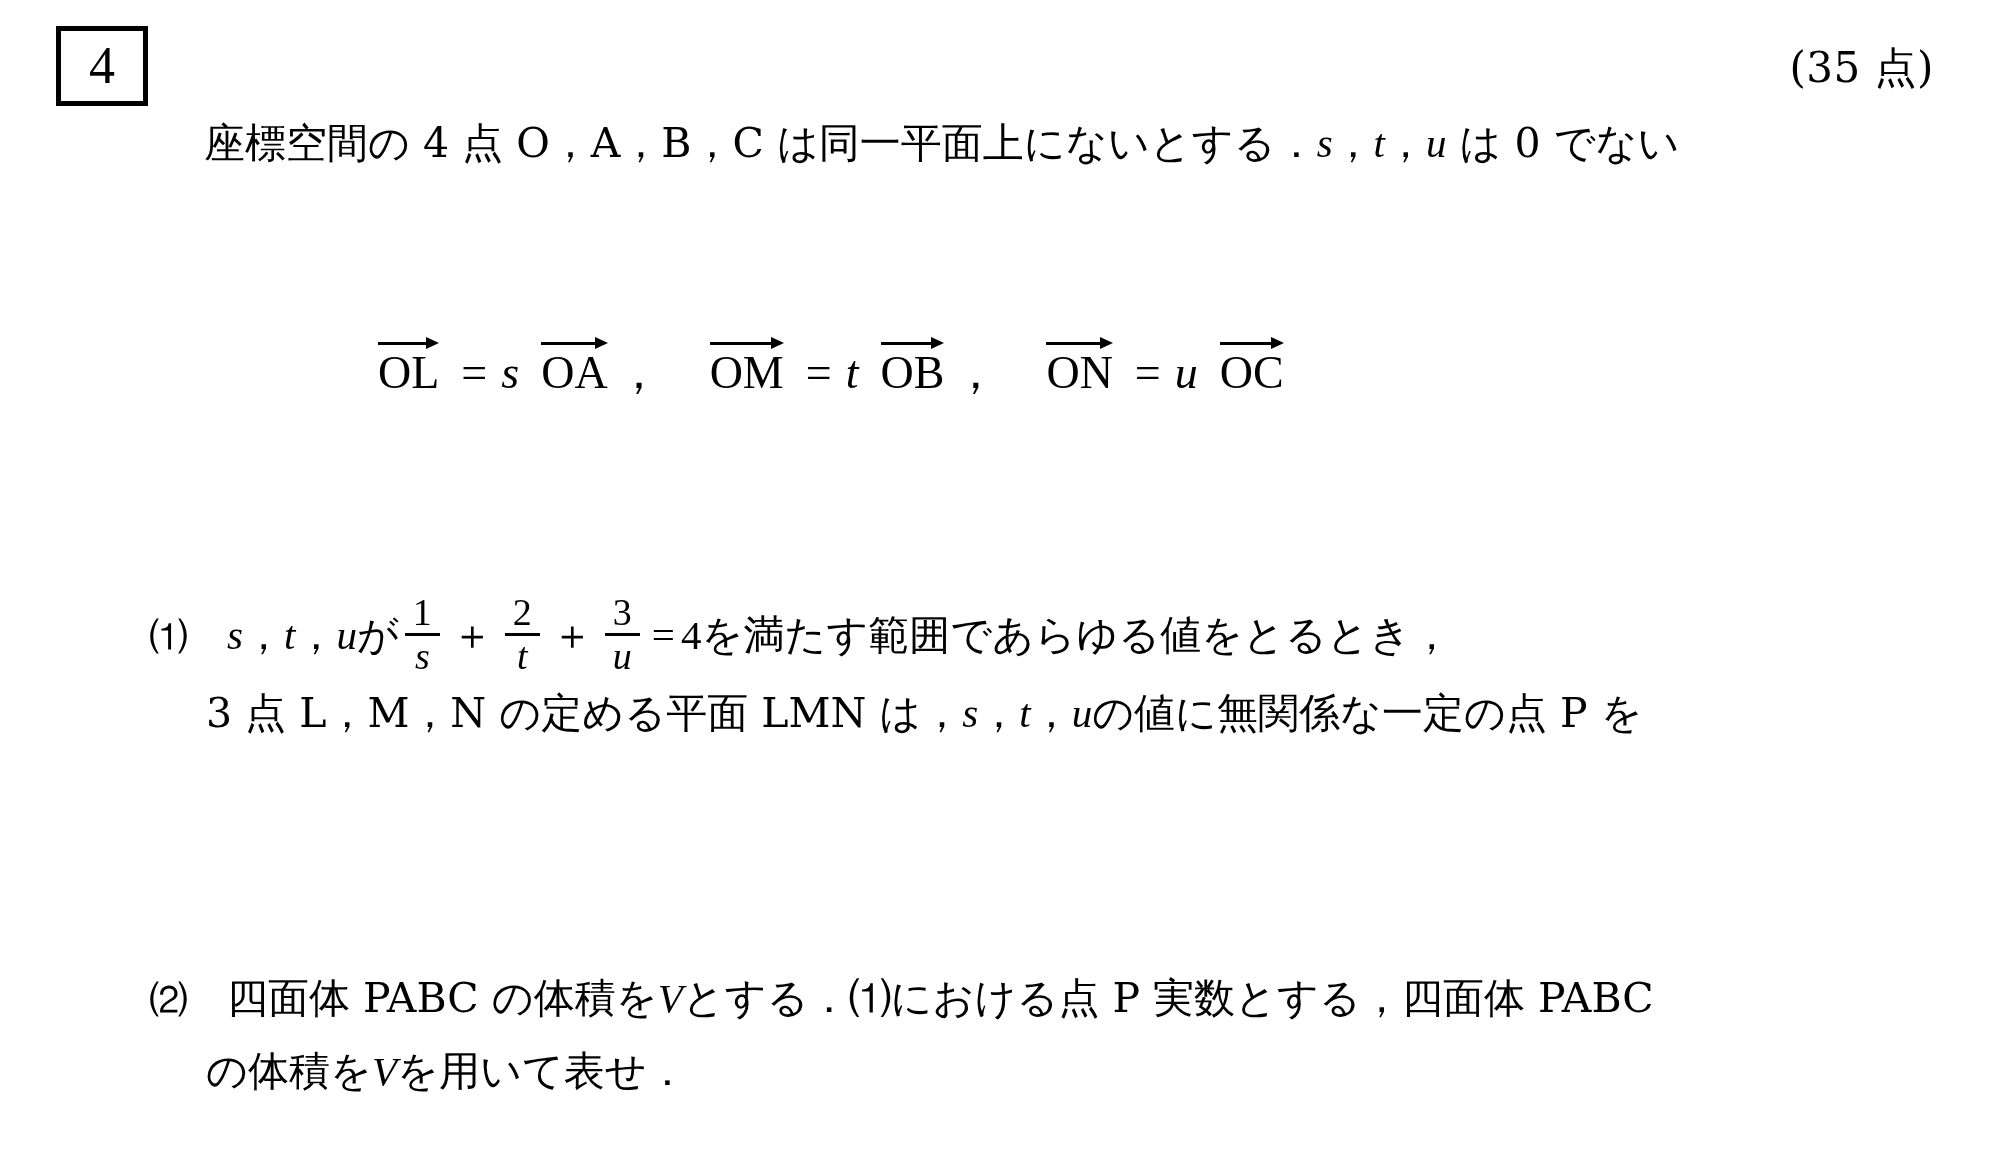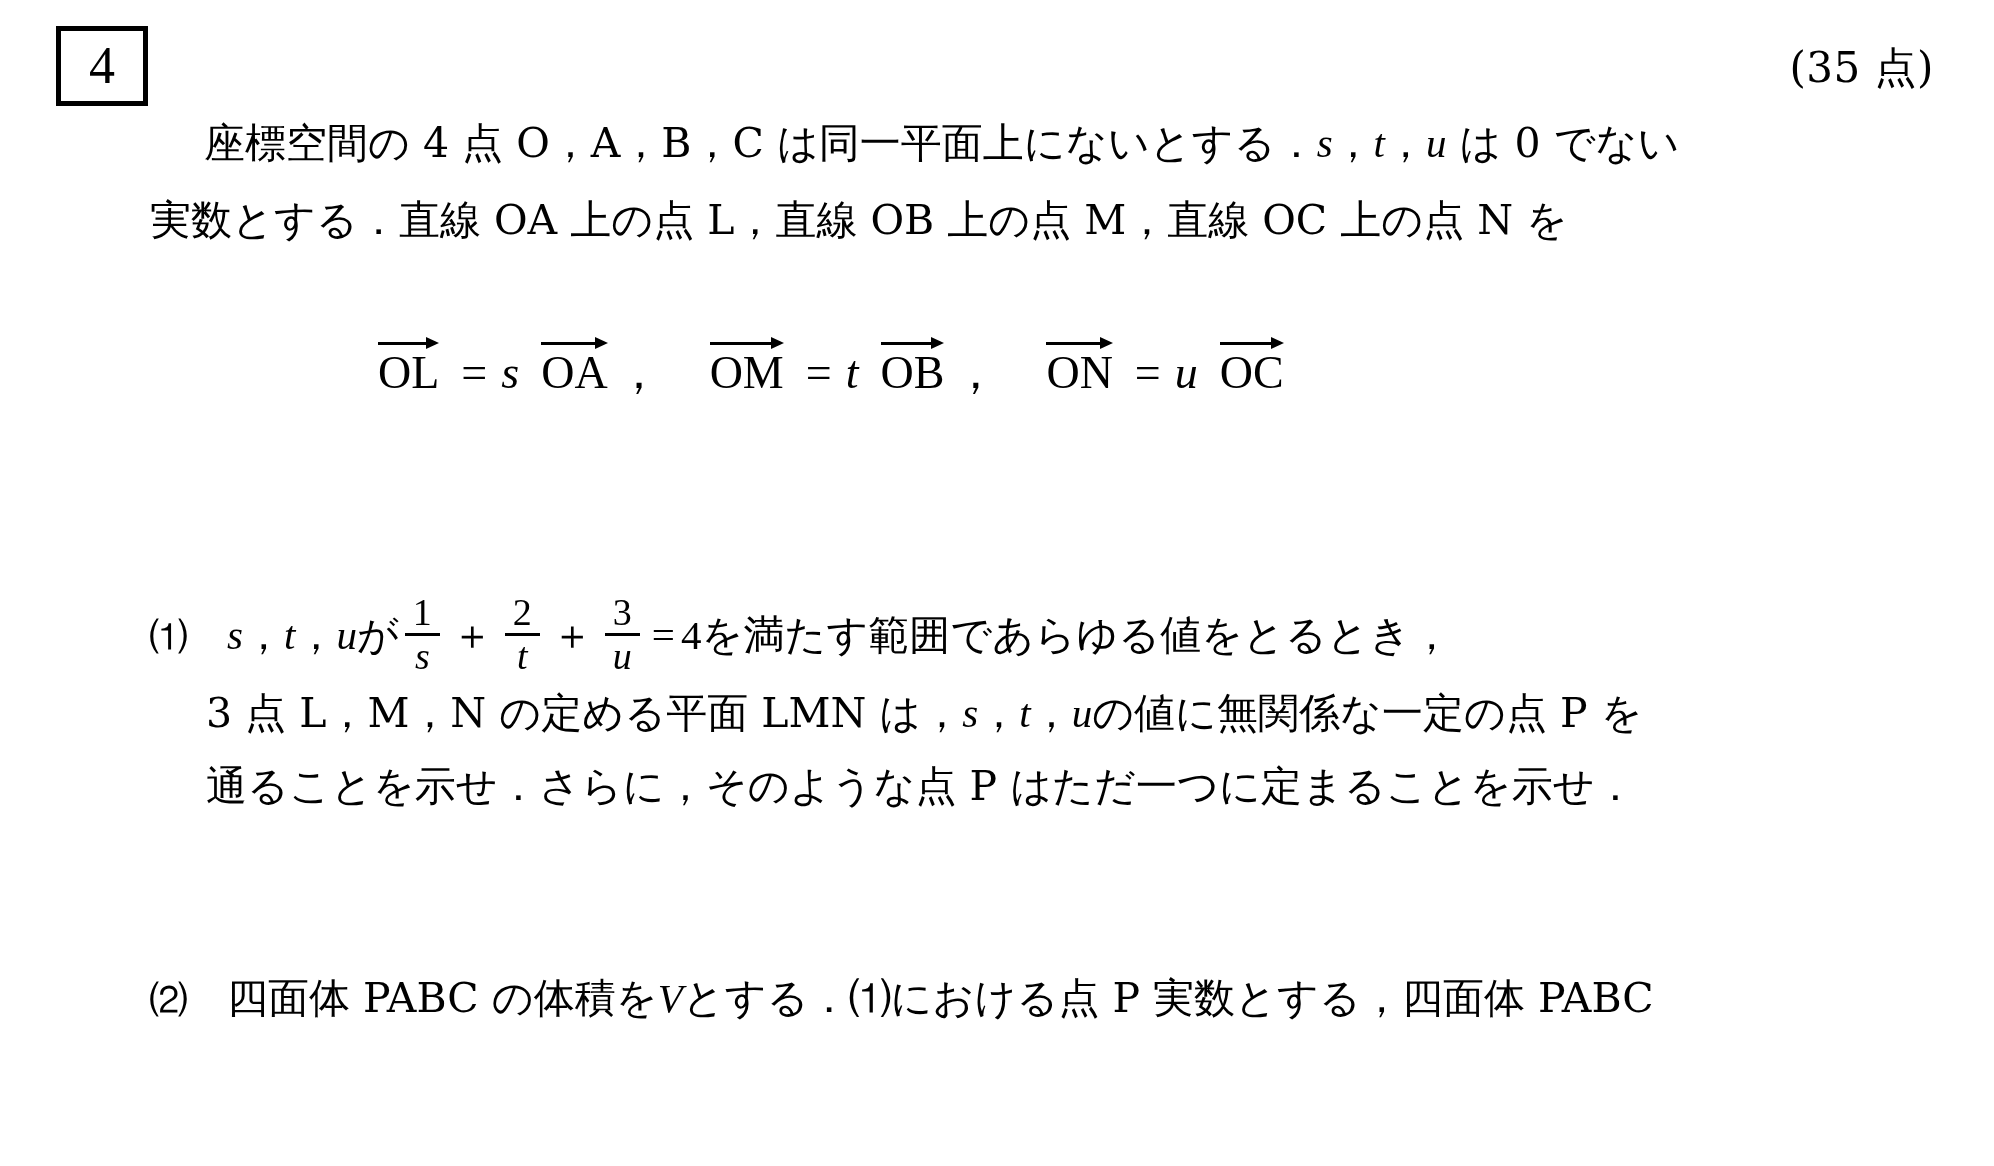--- a/index.html
+++ b/index.html
@@ -172,31 +172,30 @@
 
 <div class="page">
 
   <div class="header">
     <div class="qnum-box">4</div>
     <div class="points">(35 点)</div>
   </div>
 
   <div class="body-text">
     <p class="para indent1"><span>座標空間の 4 点 O，A，B，C は同一平面上にないとする．</span><span class="it">s</span><span>，</span><span class="it">t</span><span>，</span><span class="it">u</span><span> は 0 でない</span></p>
-    <p class="para">実数とする．直線 OA 上の点 L，直線 OB 上の点 M，直線 OC 上の点 N を</p>
   </div>
 
   <div class="display-eq">
     <span class="vec">OL</span><span class="gap-sm"></span><span>=</span><span class="gap-sm"></span><span class="it">s</span><span class="gap-sm"></span><span class="vec">OA</span><span>，</span><span class="gap-md"></span><span class="vec">OM</span><span class="gap-sm"></span><span>=</span><span class="gap-sm"></span><span class="it">t</span><span class="gap-sm"></span><span class="vec">OB</span><span>，</span><span class="gap-md"></span><span class="vec">ON</span><span class="gap-sm"></span><span>=</span><span class="gap-sm"></span><span class="it">u</span><span class="gap-sm"></span><span class="vec">OC</span>
   </div>
 
 
   <div class="item item-1">
     <span class="item-label">⑴</span><span class="gap-md"></span><span class="it">s</span><span>，</span><span class="it">t</span><span>，</span><span class="it">u</span><span>が</span><span class="frac"><span class="num">1</span><span class="den it">s</span></span><span class="op">＋</span><span class="frac"><span class="num">2</span><span class="den it">t</span></span><span class="op">＋</span><span class="frac"><span class="num">3</span><span class="den it">u</span></span><span class="op rm">=</span><span class="rm">4</span><span>を満たす範囲であらゆる値をとるとき，</span>
     <span class="item-line2"><span>3 点 L，M，N の定める平面 LMN は，</span><span class="it">s</span><span>，</span><span class="it">t</span><span>，</span><span class="it">u</span><span>の値に無関係な一定の点 P を</span></span>
-    <span class="item-line2">通ることを示せ．さらに，そのような点 P はただ一つに定まることを示せ．</span>
   </div>
 
   <div class="item item-2">
     <span class="item-label">⑵</span><span class="gap-md"></span><span>四面体 PABC の体積を</span><span class="it">V</span><span>とする．⑴における点 P 実数とする，四面体 PABC</span>
+    <span class="item-line2"><span>の体積を</span><span class="it">V</span><span>を用いて表せ．</span></span>
   </div>
 
 </div>
 
 </body></html>

